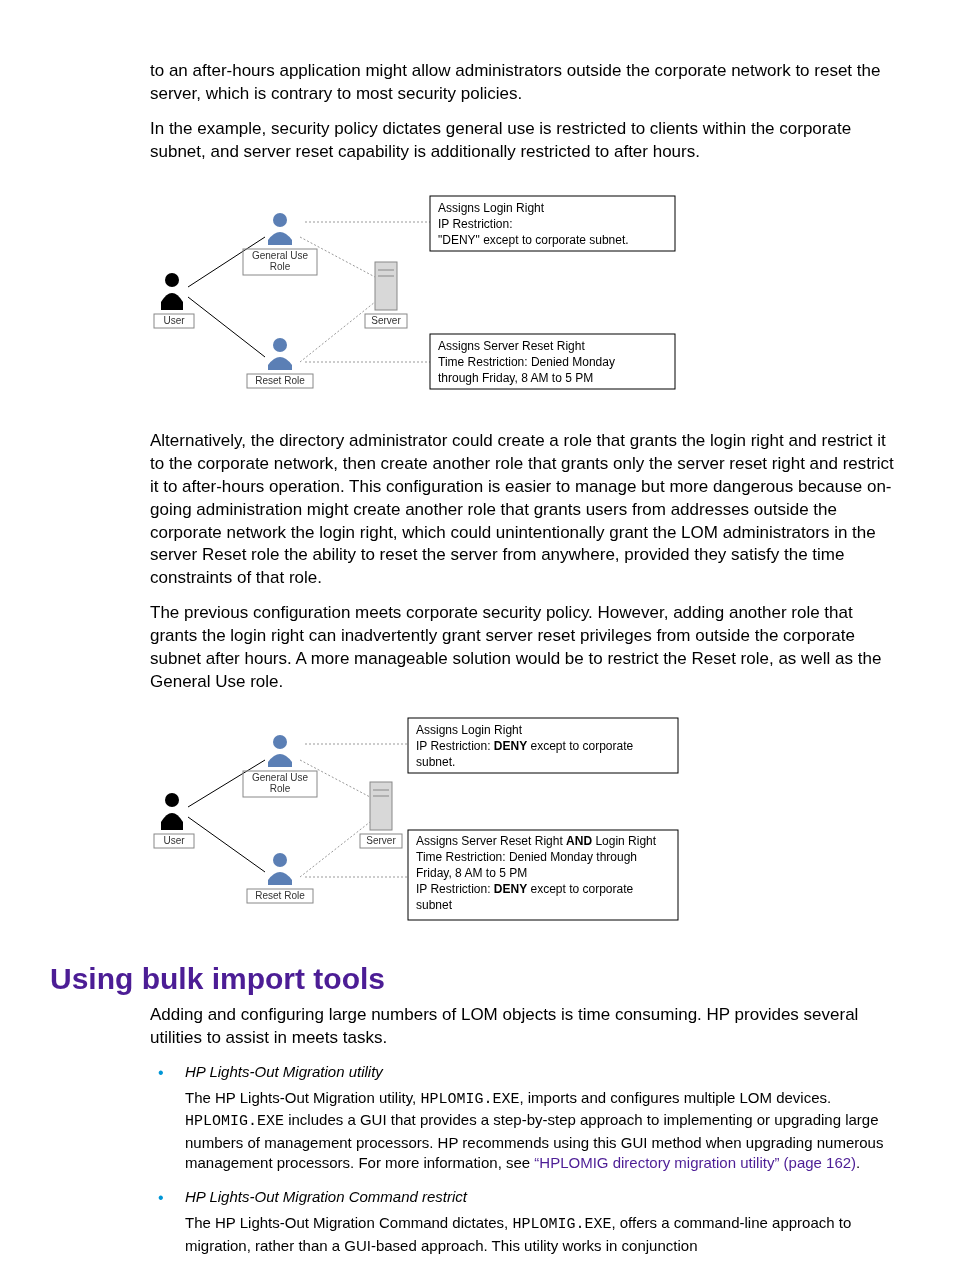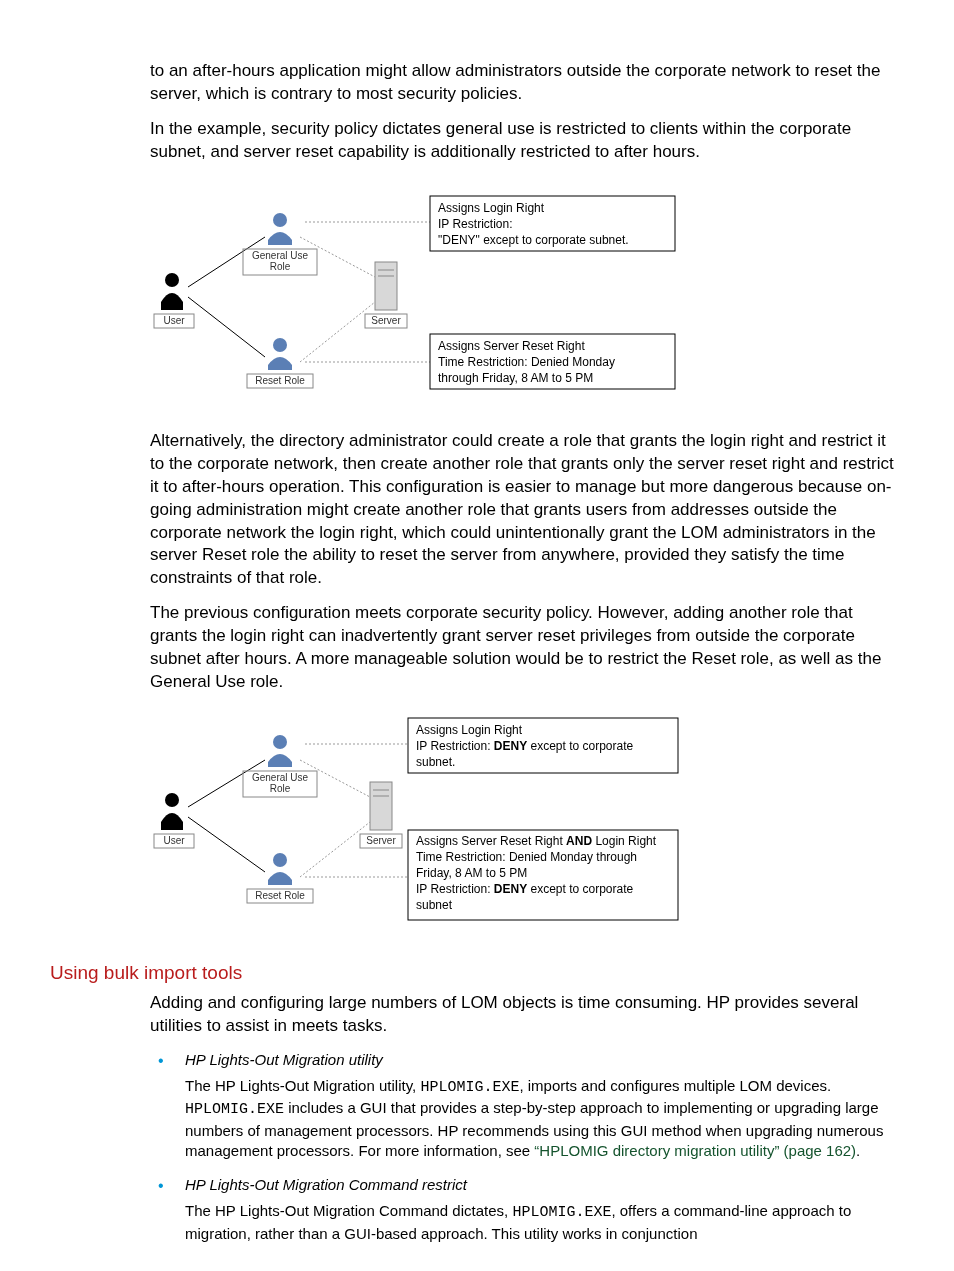--- a/index.html
+++ b/index.html
@@ -18,23 +18,23 @@
     font-size: 17px;
     line-height: 1.35;
     margin: 0 0 12px 0;
     padding-left: 100px;
   }
   .diagram {
     margin: 18px 0 18px 100px;
   }
   .diagram svg { display: block; }
   .section-heading {
-    font-size: 19px;
-    font-weight: normal;
-    color: #b91c1c;
+    font-size: 30px;
+    font-weight: bold;
+    color: #4c1d95;
     margin: 20px 0 8px 0;
   }
   .bullet-list {
     list-style: none;
     padding: 0;
     margin: 0 0 0 100px;
   }
   .bullet-list > li {
     position: relative;
     padding-left: 35px;
@@ -46,21 +46,21 @@
     content: "•";
     position: absolute;
     left: 8px;
     top: 0;
     color: #0096d6;
     font-size: 16px;
   }
   .list-title { display:block; margin-bottom:6px;font-style:italic; }
   .list-body { display:block; }
   .mono { font-family: "Courier New", Courier, monospace; }
-  .link { color: #14532d; }
+  .link { color: #4c1d95; }
   .footer {
     text-align: center;
     font-size: 12.5px;
     padding-right: 0;
     margin-top: 30px;
   }
   .pgnum { margin-left: 14px; }
   .svg-label { font-family: Arial, Helvetica, sans-serif; font-size: 12px; fill: #000; }
   .svg-small { font-family: Arial, Helvetica, sans-serif; font-size: 10px; fill: #333; }
 </style>

